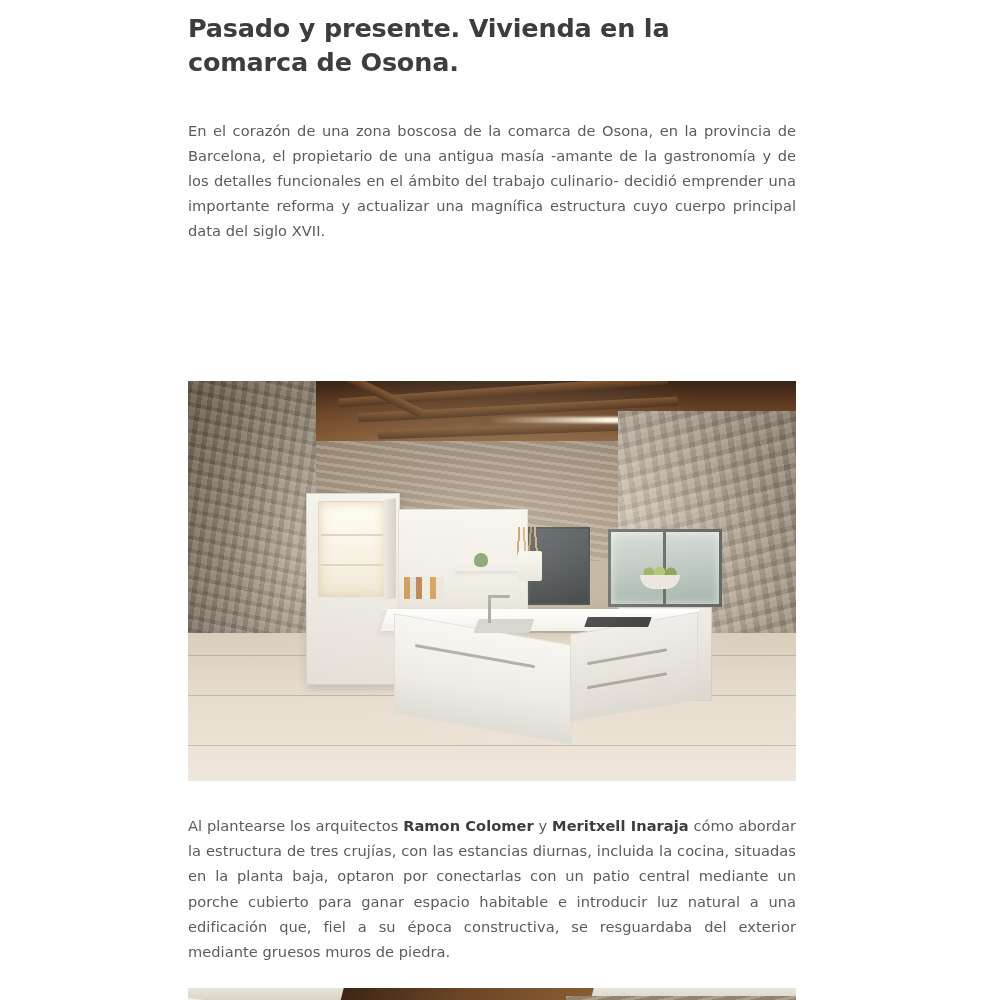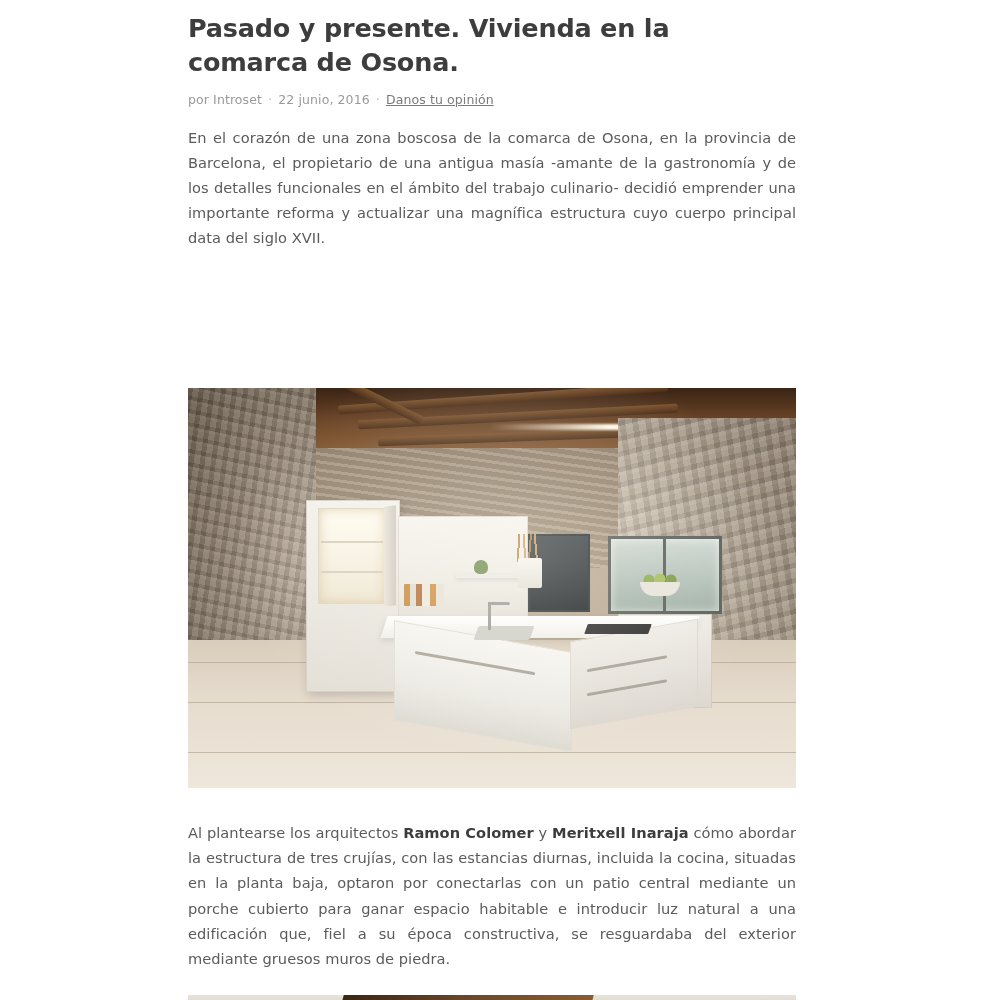--- a/index.html
+++ b/index.html
@@ -54,21 +54,21 @@
   .meta .comment-link {
     color: #7a7a7a;
     text-decoration: underline;
     cursor: pointer;
   }
   .body-text {
     font-size: 14.6px;
     line-height: 1.72;
     color: #5b5b5b;
     text-align: justify;
-    margin-top: 18px;
+    margin-top: 38px;
     letter-spacing: 0.05px;
   }
   .body-text.second {
     margin-top: 32px;
   }
   .body-text b {
     color: #3d3d3d;
     font-weight: bold;
   }
   .photo {
@@ -351,27 +351,20 @@
   }
 </style>
 </head>
 <body>
 
 <div class="page">
   <div class="article">
 
     <h1 class="title">Pasado y presente. Vivienda en la comarca de Osona.</h1>
 
-    <div class="meta">
-      <span class="author">por Introset</span>
-      <span class="sep">·</span>
-      <span class="date">22 junio, 2016</span>
-      <span class="sep">·</span>
-      <a class="comment-link" href="#">Danos tu opinión</a>
-    </div>
 
     <p class="body-text">En el corazón de una zona boscosa de la comarca de Osona, en la provincia de Barcelona, el propietario de una antigua masía -amante de la gastronomía y de los detalles funcionales en el ámbito del trabajo culinario- decidió emprender una importante reforma y actualizar una magnífica estructura cuyo cuerpo principal data del siglo XVII.</p>
 
     <div class="photo one">
       <div class="k-scene">
         <div class="k-ceiling"></div>
         <div class="k-beam" style="left:150px;top:6px;width:330px;transform:rotate(-4deg);"></div>
         <div class="k-beam" style="left:170px;top:24px;width:320px;transform:rotate(-3deg);"></div>
         <div class="k-beam" style="left:190px;top:44px;width:300px;transform:rotate(-2deg);"></div>
         <div class="k-beam" style="left:120px;top:2px;width:120px;transform:rotate(26deg);"></div>

